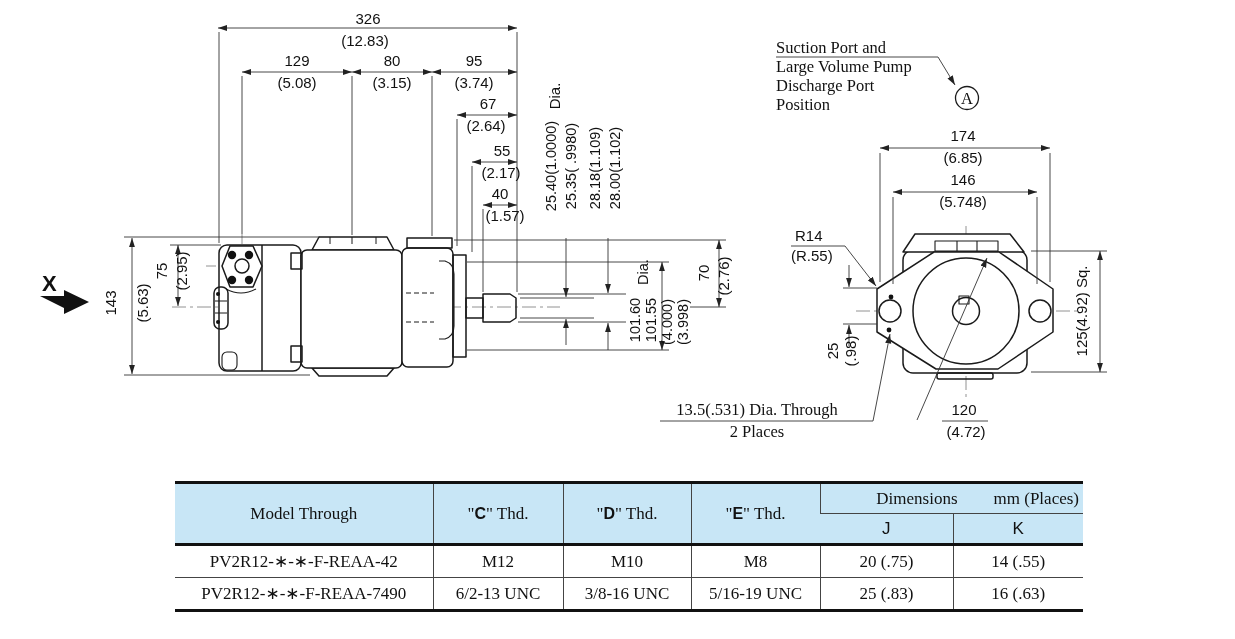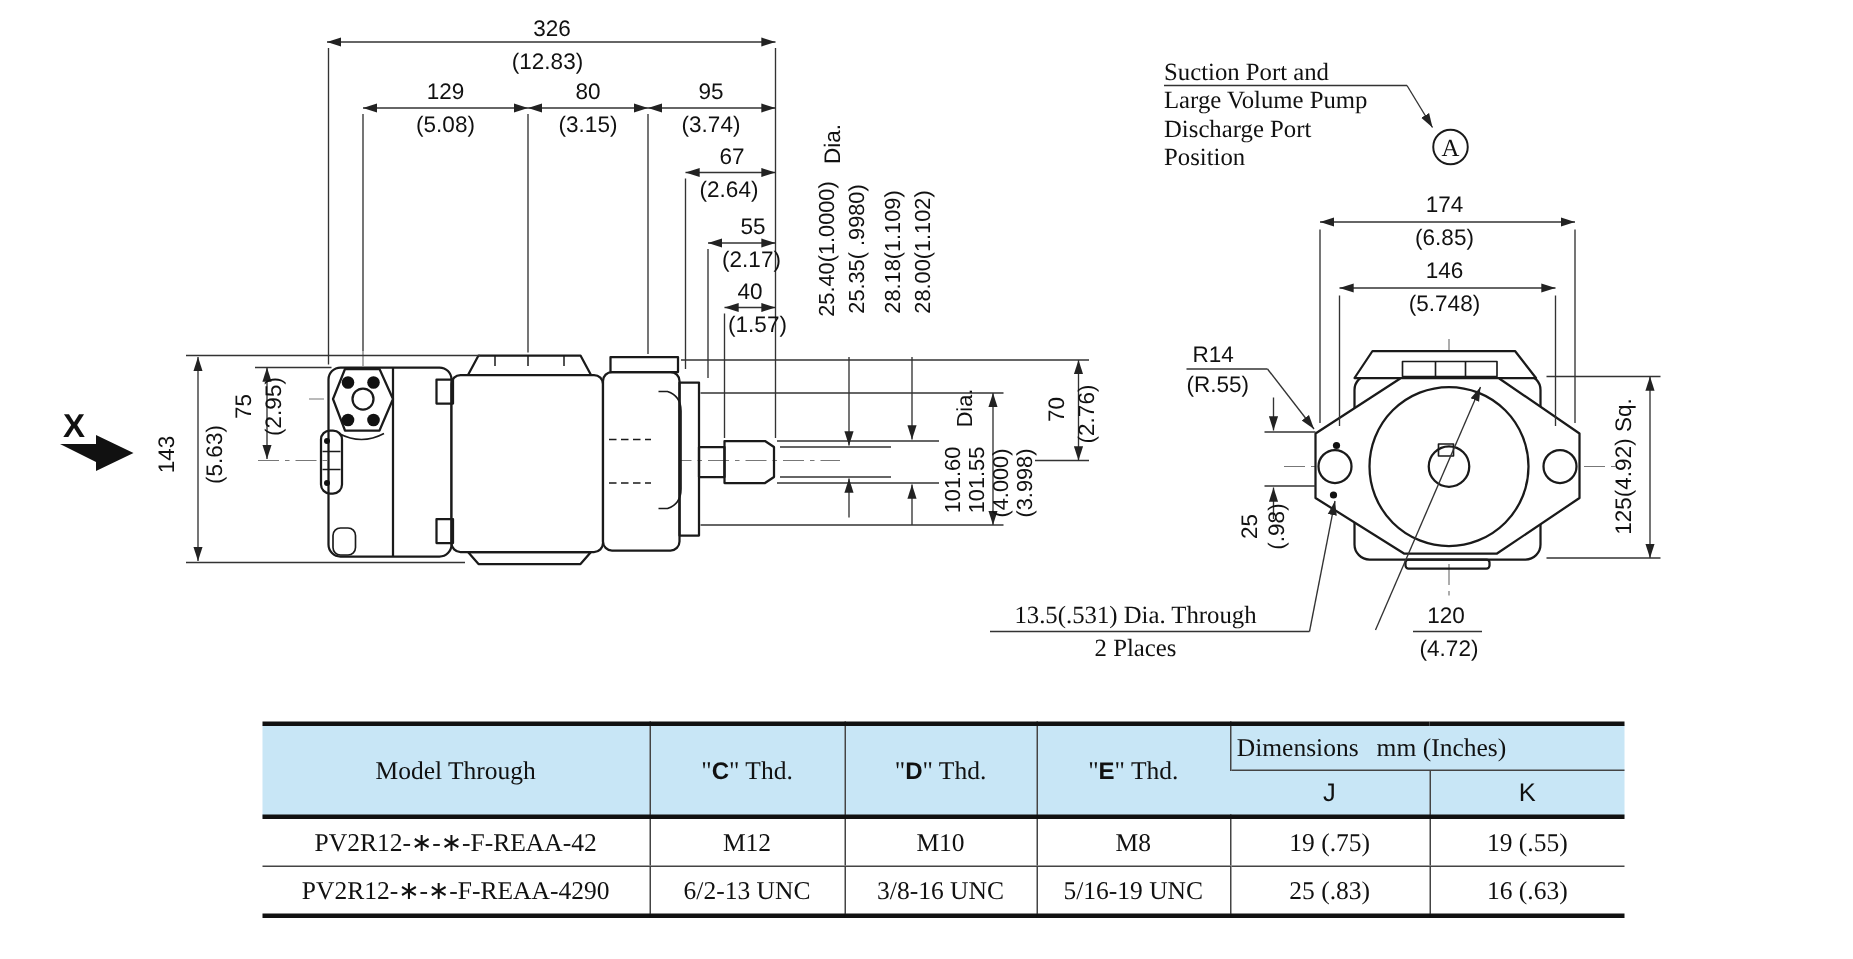--- a/index.html
+++ b/index.html
@@ -21,21 +21,21 @@
   table.spec thead th{background:var(--header-bg,#c8e6f6);}
   table.spec thead tr:last-child th{border-top:1px solid #444;}
   table.spec thead{border-bottom:3px solid #111;}
   table.spec thead tr:first-child{height:31px;}
   table.spec thead tr:last-child{height:31px;}
   table.spec tbody tr{height:33px;}
   table.spec tbody tr:first-child td{border-bottom:1px solid #444;}
   td.model{text-align:left;padding-left:10px;}
   .bletter{font-weight:bold;font-family:"Liberation Sans",sans-serif;font-size:16px;}
   .jk{font-weight:bold;font-family:"Liberation Sans",sans-serif;font-size:17px;}
-  .dimgrp-inner{display:flex;justify-content:flex-start;gap:12px;font-family:Liberation Serif, serif;}
+  .dimgrp-inner{display:flex;justify-content:flex-end;gap:36px;font-family:Liberation Serif, serif;}
 </style>
 </head>
 <body>
 
 <div class="stage">
 
 <svg width="1235" height="478" viewBox="0 0 1235 478">
   <defs>
     <marker id="arw" viewBox="0 0 11 8" refX="10.5" refY="4" markerWidth="11" markerHeight="8" orient="auto-start-reverse">
       <path d="M0,0.6 L10.5,4 L0,7.4 Z" fill="#222"></path>
@@ -266,40 +266,40 @@
     </colgroup>
     <thead>
       <tr>
         <th rowspan="2">Model Through</th>
         <th rowspan="2"><span>"</span><span class="bletter">C</span><span>" Thd.</span></th>
         <th rowspan="2"><span>"</span><span class="bletter">D</span><span>" Thd.</span></th>
         <th rowspan="2"><span>"</span><span class="bletter">E</span><span>" Thd.</span></th>
         <th colspan="2">
           <div class="dimgrp-inner">
             <span>Dimensions</span>
-            <span>mm (Inches)</span>
+            <span>mm (Places)</span>
           </div>
         </th>
       </tr>
       <tr>
         <th class="jk">J</th>
         <th class="jk">K</th>
       </tr>
     </thead>
     <tbody>
       <tr>
         <td class="model">PV2R12-∗-∗-F-REAA-42</td>
         <td>M12</td>
         <td>M10</td>
         <td>M8</td>
-        <td>19 (.75)</td>
-        <td>19 (.55)</td>
+        <td>20 (.75)</td>
+        <td>14 (.55)</td>
       </tr>
       <tr>
-        <td class="model">PV2R12-∗-∗-F-REAA-4290</td>
+        <td class="model">PV2R12-∗-∗-F-REAA-7490</td>
         <td>6/2-13 UNC</td>
         <td>3/8-16 UNC</td>
         <td>5/16-19 UNC</td>
         <td>25 (.83)</td>
         <td>16 (.63)</td>
       </tr>
     </tbody>
   </table>
 </div>
 

